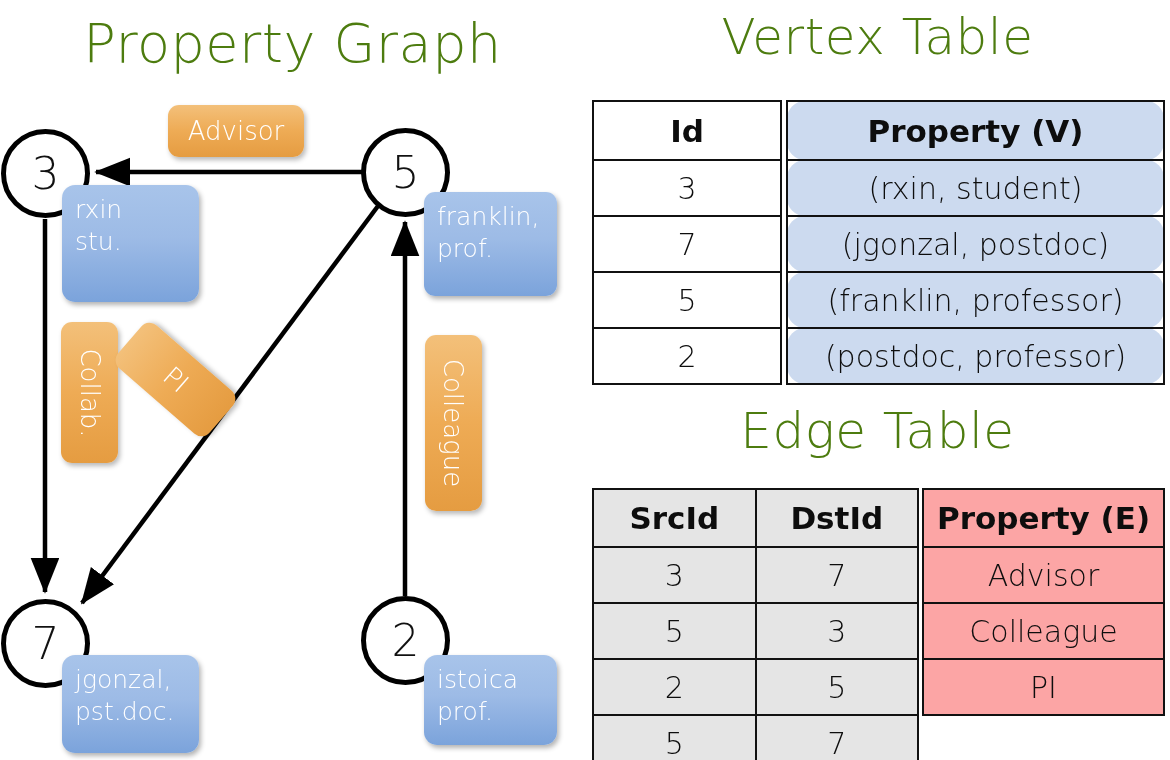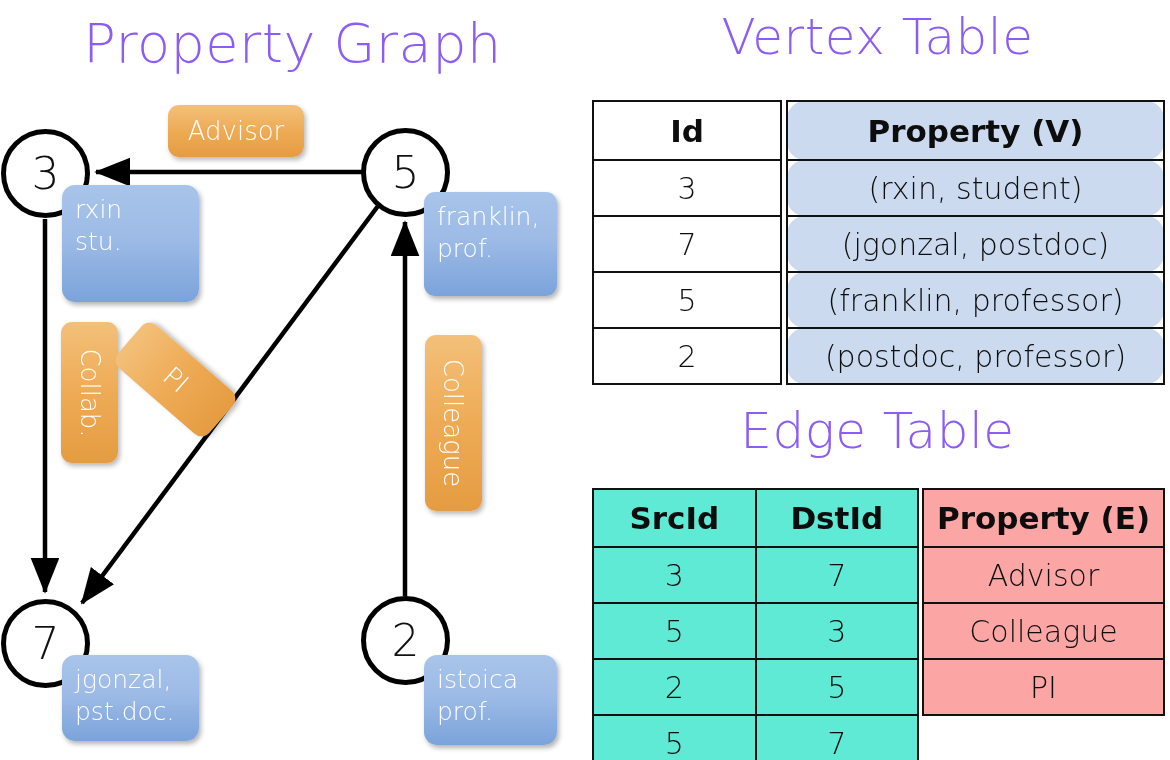--- a/index.html
+++ b/index.html
@@ -14,21 +14,21 @@
     overflow: hidden;
     font-family: "Liberation Sans", sans-serif;
     color: #000;
   }
 
   
   .title {
     position: absolute;
     font-family: "DejaVu Sans", sans-serif;
     font-weight: 300;
-    color: #8b5cf6;
+    color: #4d7c0f;
     white-space: nowrap;
     letter-spacing: 0.5px;
   }
   #title-property-graph {
     left: 0; top: 12px; width: 585px;
     text-align: center;
     font-size: 54px;
   }
   #title-vertex-table {
     left: 585px; top: 8px; width: 585px;
@@ -153,21 +153,21 @@
 
   
   #etbl-ids {
     left: 592px; top: 488px;
     width: 327px;
   }
   #etbl-prop {
     left: 922px; top: 488px;
     width: 243px;
   }
-  #etbl-ids td, #etbl-ids th { height: 54px; font-size: 30px; background: #5eead4; }
+  #etbl-ids td, #etbl-ids th { height: 54px; font-size: 30px; background: #e5e5e5; }
   #etbl-prop td, #etbl-prop th { height: 54px; font-size: 30px; background: #fca5a5; }
   #etbl-ids th, #etbl-prop th { height: 56px; font-size: 31px; }
   #etbl-ids col.c1, #etbl-ids col.c2 { width: 50%; }
 </style>
 </head>
 <body>
 
 <div class="title" id="title-property-graph">Property Graph</div>
 
 <div class="title" id="title-vertex-table">Vertex Table</div>
@@ -200,21 +200,21 @@
   <div class="prop-box" style="left:62px; top:185px; width:137px; height:117px;">
     <div>rxin</div>
     <div>stu.</div>
   </div>
 
   <div class="prop-box" style="left:424px; top:192px; width:133px; height:104px;border-radius:11px;">
     <div>franklin,</div>
     <div>prof.</div>
   </div>
 
-  <div class="prop-box" style="left:62px; top:655px; width:137px; height:86px;">
+  <div class="prop-box" style="left:62px; top:655px; width:137px; height:98px;">
     <div>jgonzal,</div>
     <div>pst.doc.</div>
   </div>
 
   <div class="prop-box" style="left:424px; top:655px; width:133px; height:90px;">
     <div>istoica</div>
     <div>prof.</div>
   </div>
 
   <div class="edge-label" style="left:168px; top:105px; width:136px; height:52px;">

